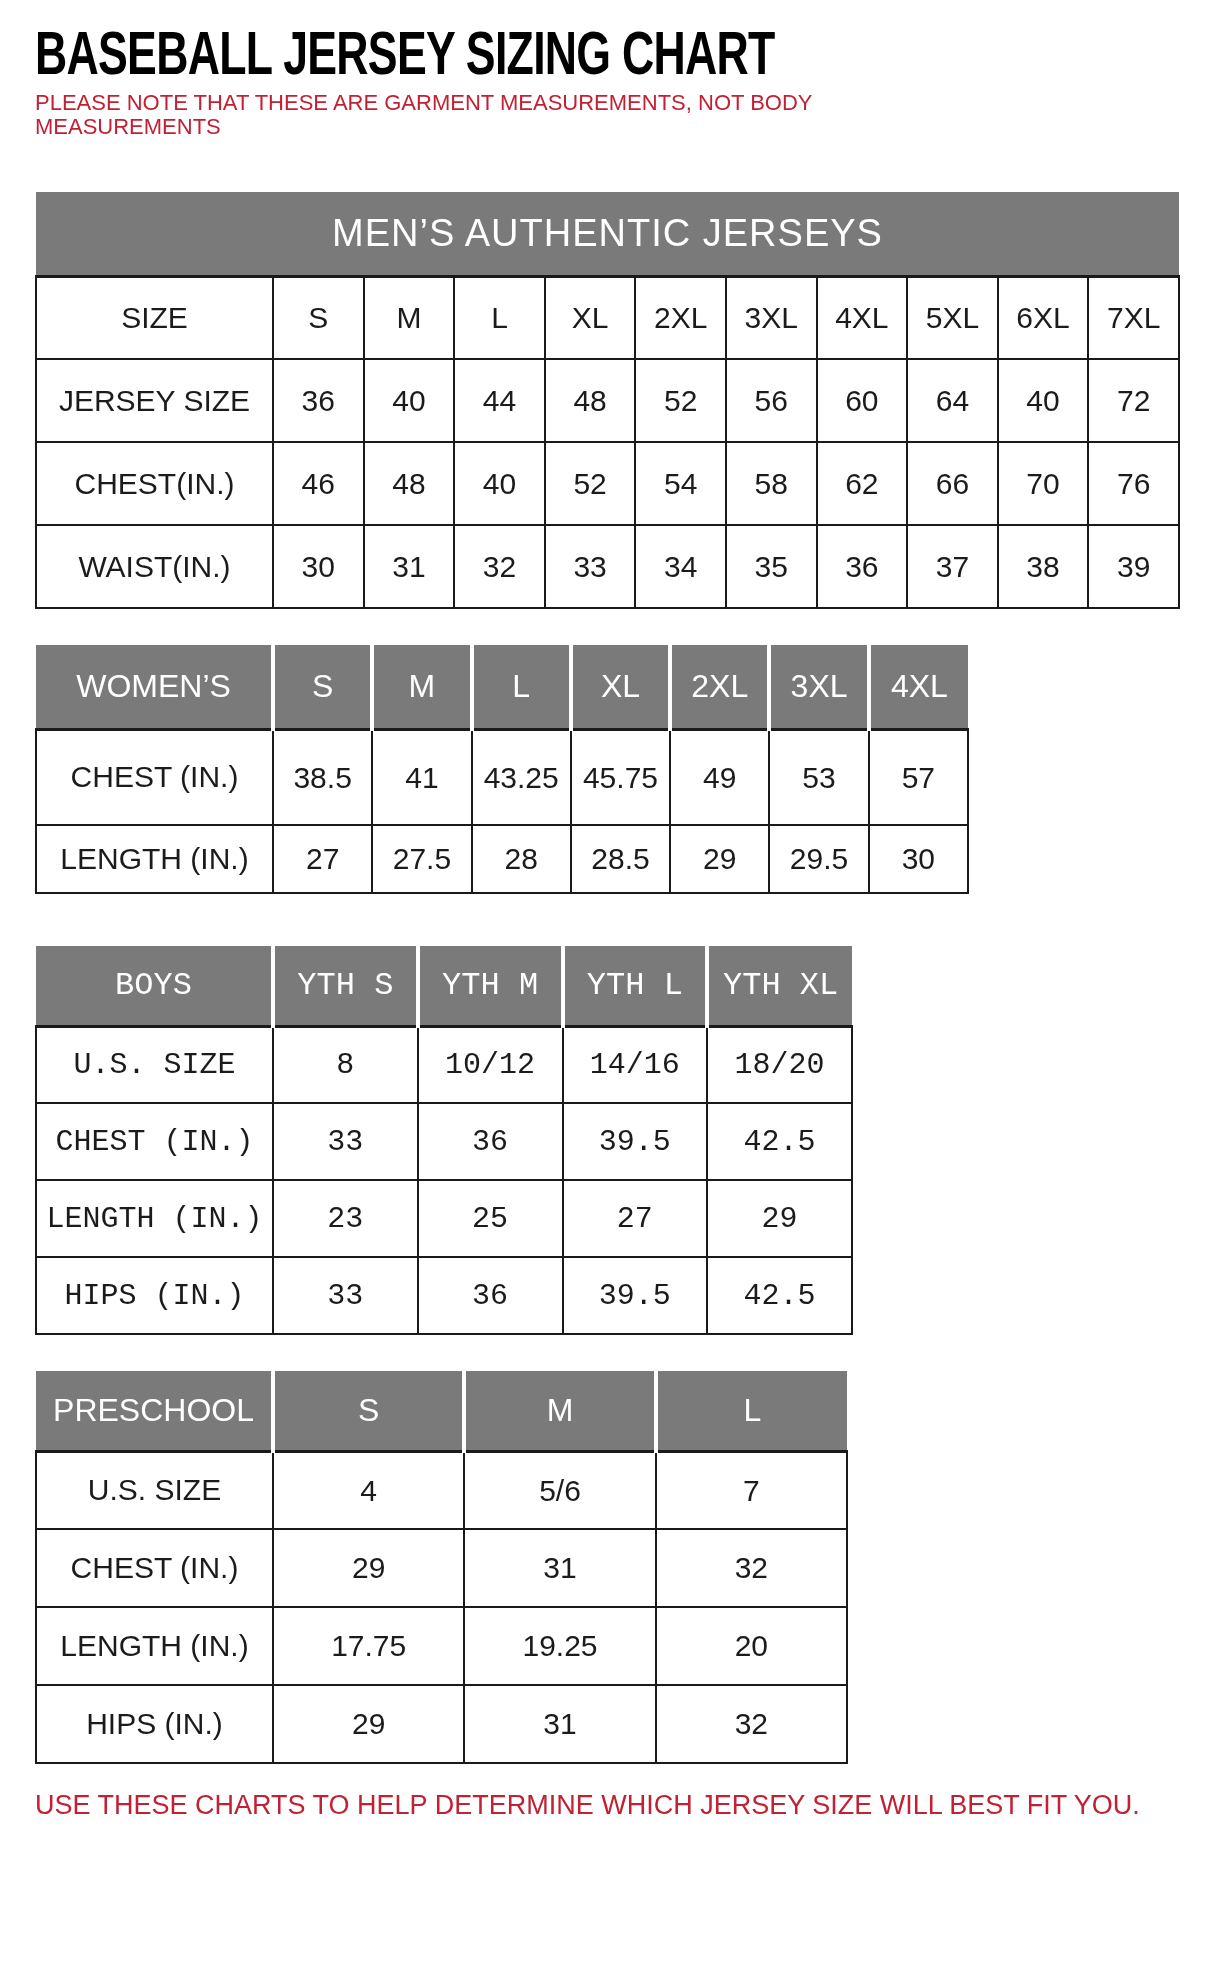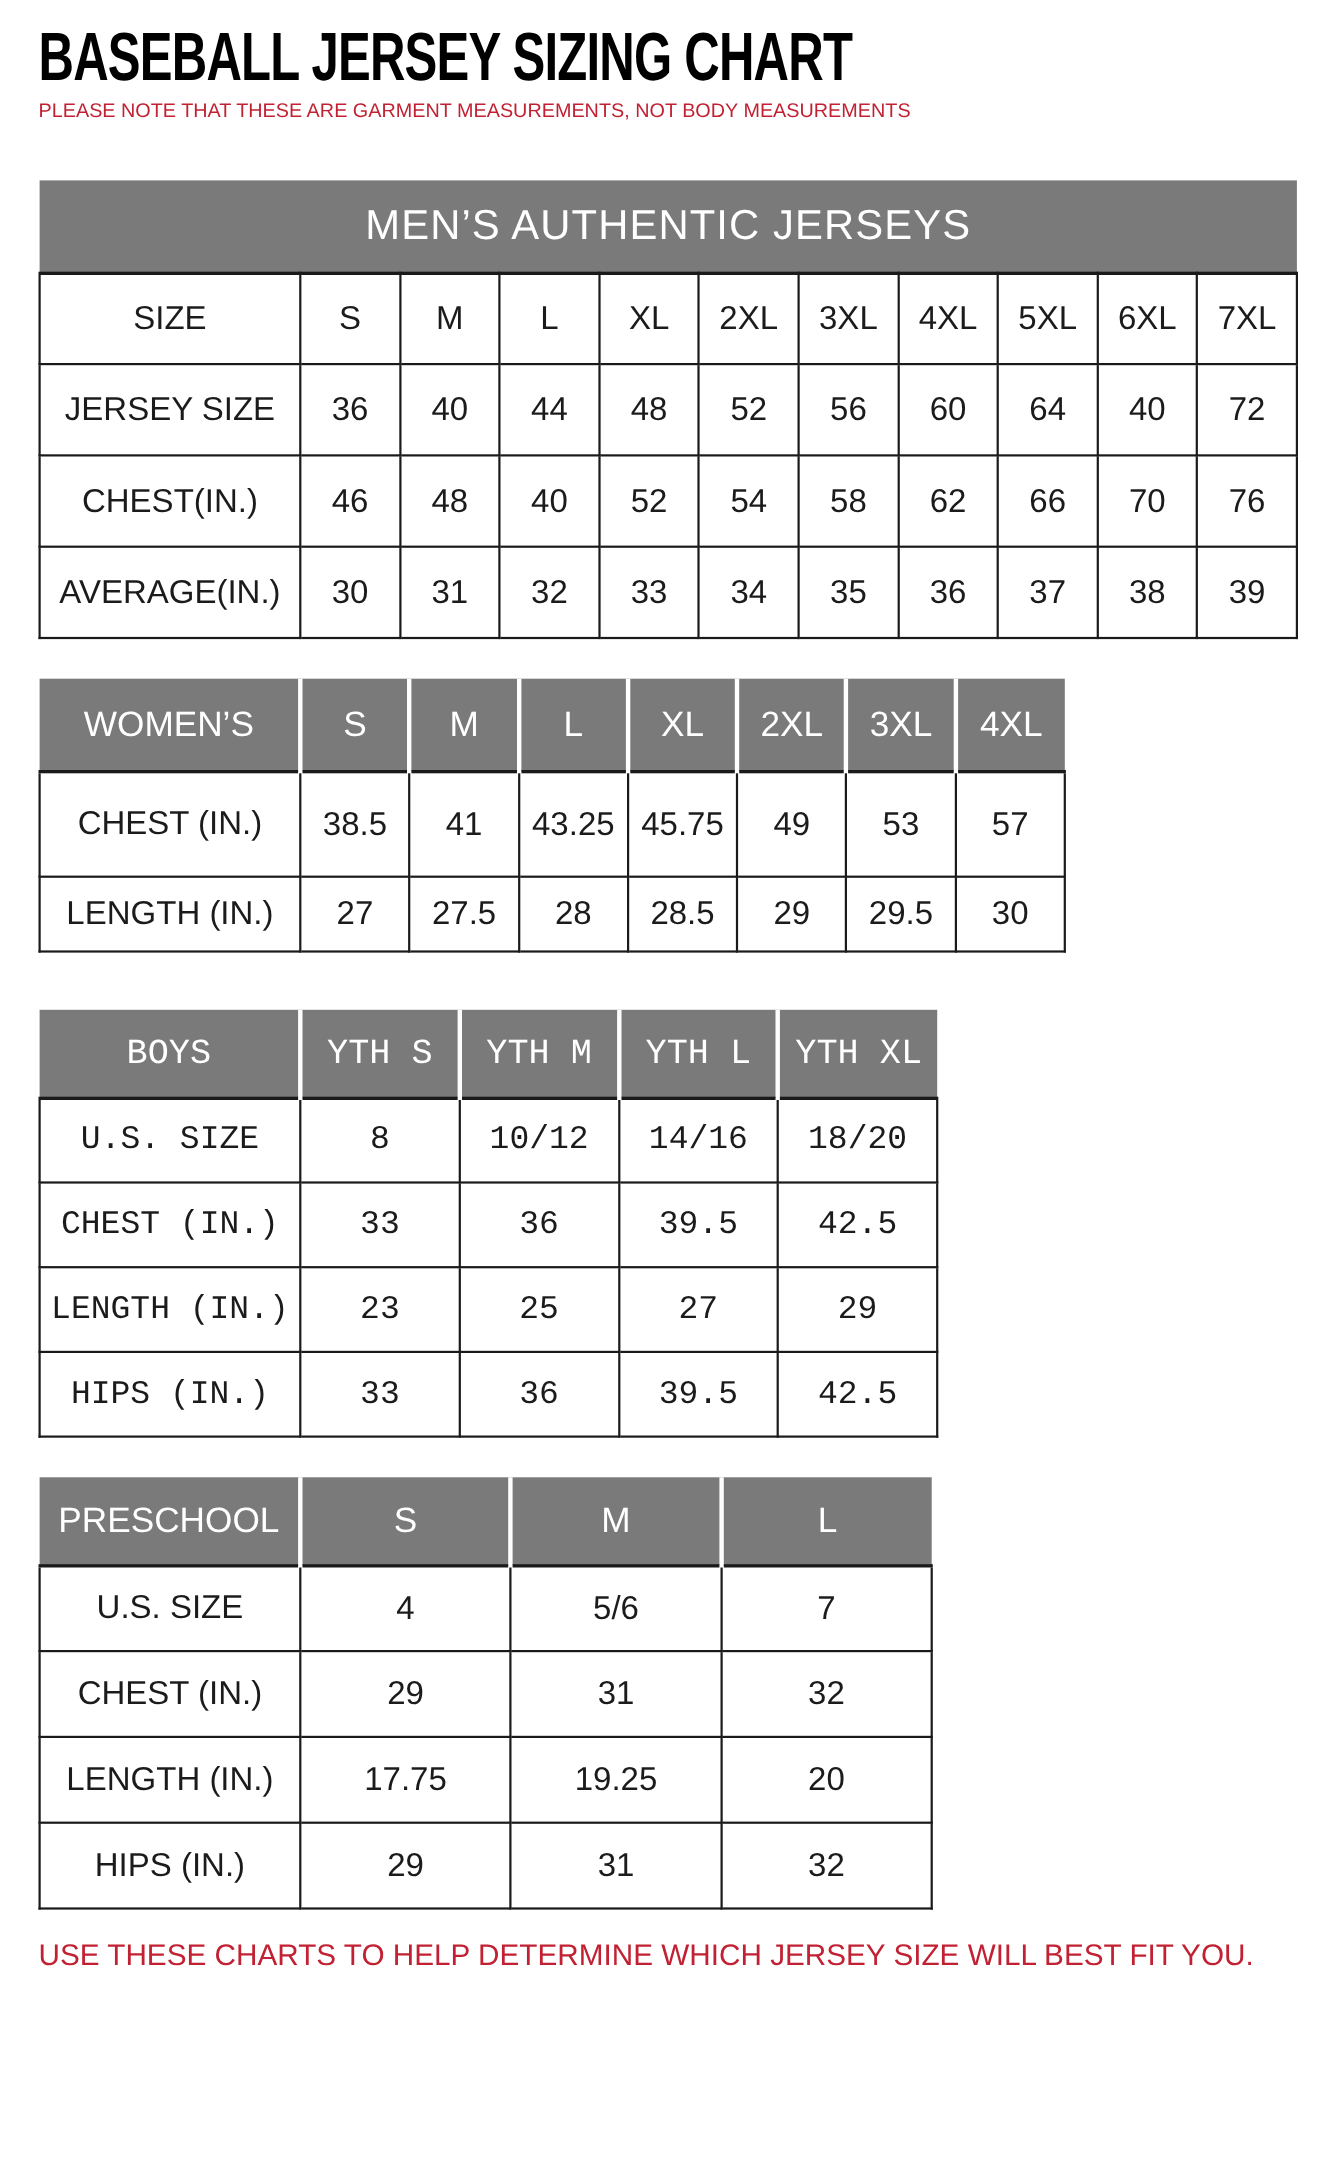--- a/index.html
+++ b/index.html
@@ -25,21 +25,21 @@
     color:#000;
     letter-spacing:-1px;
     white-space:nowrap;
     display:inline-block;
     transform:scaleX(0.72);
     transform-origin:left center;
     margin-bottom:8px;
   }
   .note{
     color:var(--accent-red,#c22133);
-    font-size:18px;
+    font-size:22px;
     line-height:1.08;
     max-width:890px;
     margin-bottom:54px;
   }
 
   table{
     border-collapse:collapse;
     table-layout:fixed;
     text-align:center;
   }
@@ -154,21 +154,21 @@
         <td>40</td>
         <td>52</td>
         <td>54</td>
         <td>58</td>
         <td>62</td>
         <td>66</td>
         <td>70</td>
         <td>76</td>
       </tr>
       <tr>
-        <td class="lbl">AVERAGE(IN.)</td>
+        <td class="lbl">WAIST(IN.)</td>
         <td>30</td>
         <td>31</td>
         <td>32</td>
         <td>33</td>
         <td>34</td>
         <td>35</td>
         <td>36</td>
         <td>37</td>
         <td>38</td>
         <td>39</td>

